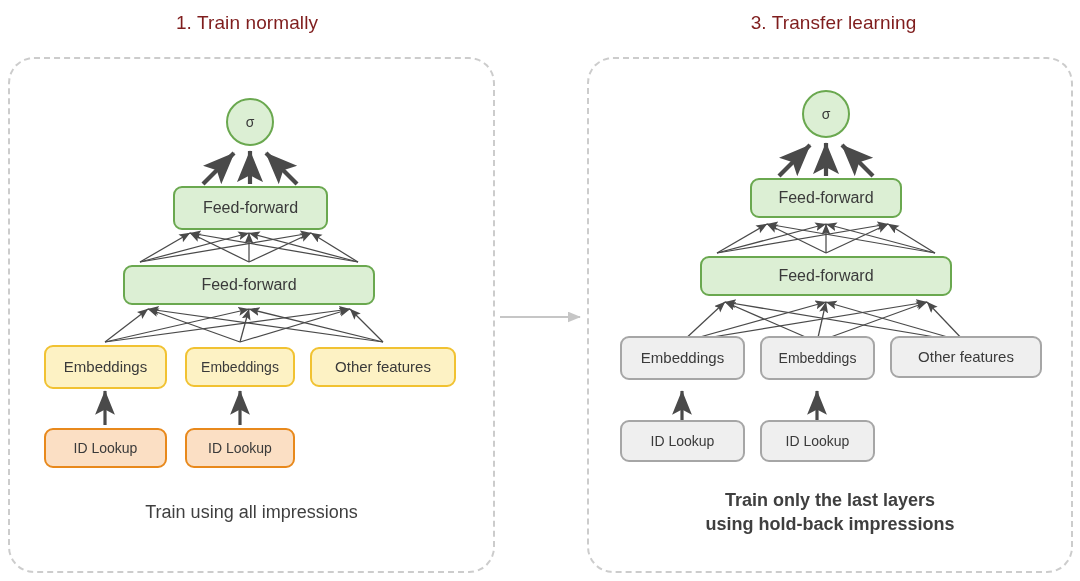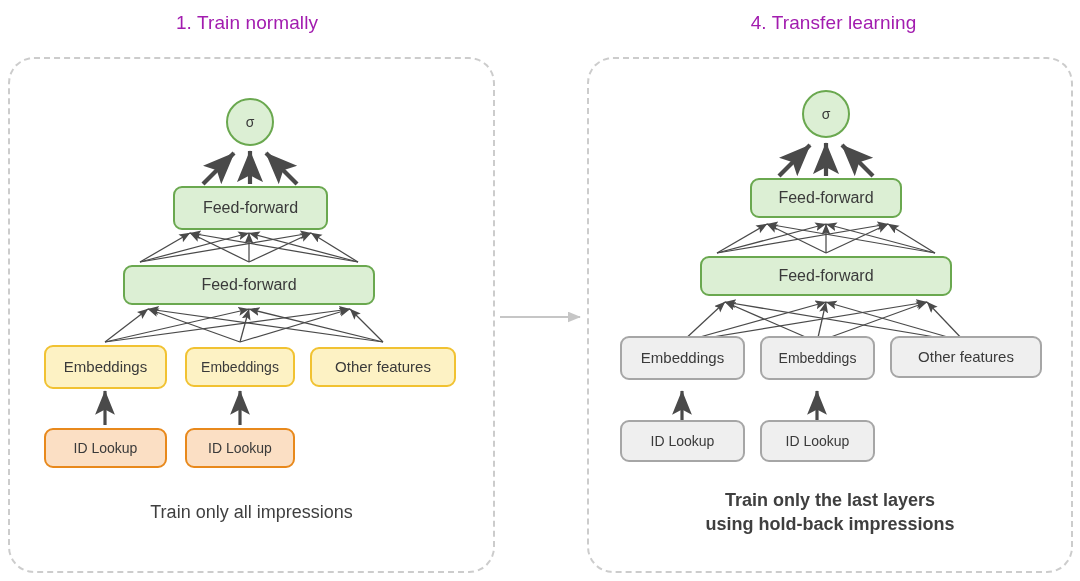--- a/index.html
+++ b/index.html
@@ -16,21 +16,21 @@
     color: #3c3c3c;
   }
   .stage {
     position: absolute;
     inset: 0;
   }
   .panel-title {
     position: absolute;
     text-align: center;
     font-size: 19px;
-    color: #a21caf;
+    color: #7f1d1d;
     letter-spacing: 0.1px;
     white-space: nowrap;
   }
   #title-left  { left: 0;   top: 12px; width: 494px; }
   #title-right { left: 587px; top: 12px; width: 493px; }
 
   .panel {
     position: absolute;
     border: 2px dashed #cccccc;
     border-radius: 26px;
@@ -89,21 +89,21 @@
     height: 581px;
     pointer-events: none;
   }
 </style>
 </head>
 <body>
 
 <div class="stage">
 
   <div class="panel-title" id="title-left">1. Train normally</div>
-  <div class="panel-title" id="title-right">4. Transfer learning</div>
+  <div class="panel-title" id="title-right">3. Transfer learning</div>
 
   <div class="panel" id="panel-left"></div>
   <div class="panel" id="panel-right"></div>
 
   <svg class="wires" viewBox="0 0 1080 581">
     <defs>
       <marker id="ah" markerWidth="9" markerHeight="9" refX="7.4" refY="3.1" orient="auto" markerUnits="strokeWidth">
         <path d="M0,0 L7.6,3.1 L0,6.2 L1.6,3.1 Z" fill="#4a4a4a"></path>
       </marker>
       <marker id="ah-thin" markerWidth="11" markerHeight="11" refX="8.6" refY="3.6" orient="auto" markerUnits="strokeWidth">
@@ -195,21 +195,21 @@
 
   <div class="node green" style="left:123px; top:265px; width:252px; height:40px; font-size:16px;">Feed-forward</div>
 
   <div class="node yellow" style="left:44px; top:345px; width:123px; height:44px; font-size:15px;">Embeddings</div>
   <div class="node yellow" style="left:185px; top:347px; width:110px; height:40px; font-size:14px;">Embeddings</div>
   <div class="node yellow" style="left:310px; top:347px; width:146px; height:40px; font-size:15px;">Other features</div>
 
   <div class="node orange" style="left:44px; top:428px; width:123px; height:40px; font-size:14px;">ID Lookup</div>
   <div class="node orange" style="left:185px; top:428px; width:110px; height:40px; font-size:14px;">ID Lookup</div>
 
-  <div class="caption" style="left:8px; top:500px; width:487px;">Train only all impressions</div>
+  <div class="caption" style="left:8px; top:500px; width:487px;">Train using all impressions</div>
 
   <div class="sigma" style="left:802px; top:90px;">
     <span>σ</span>
   </div>
 
   <div class="node green" style="left:750px; top:178px; width:152px; height:40px; font-size:16px;">Feed-forward</div>
 
   <div class="node green" style="left:700px; top:256px; width:252px; height:40px; font-size:16px;">Feed-forward</div>
 
   <div class="node gray" style="left:620px; top:336px; width:125px; height:44px; font-size:15px;">Embeddings</div>

